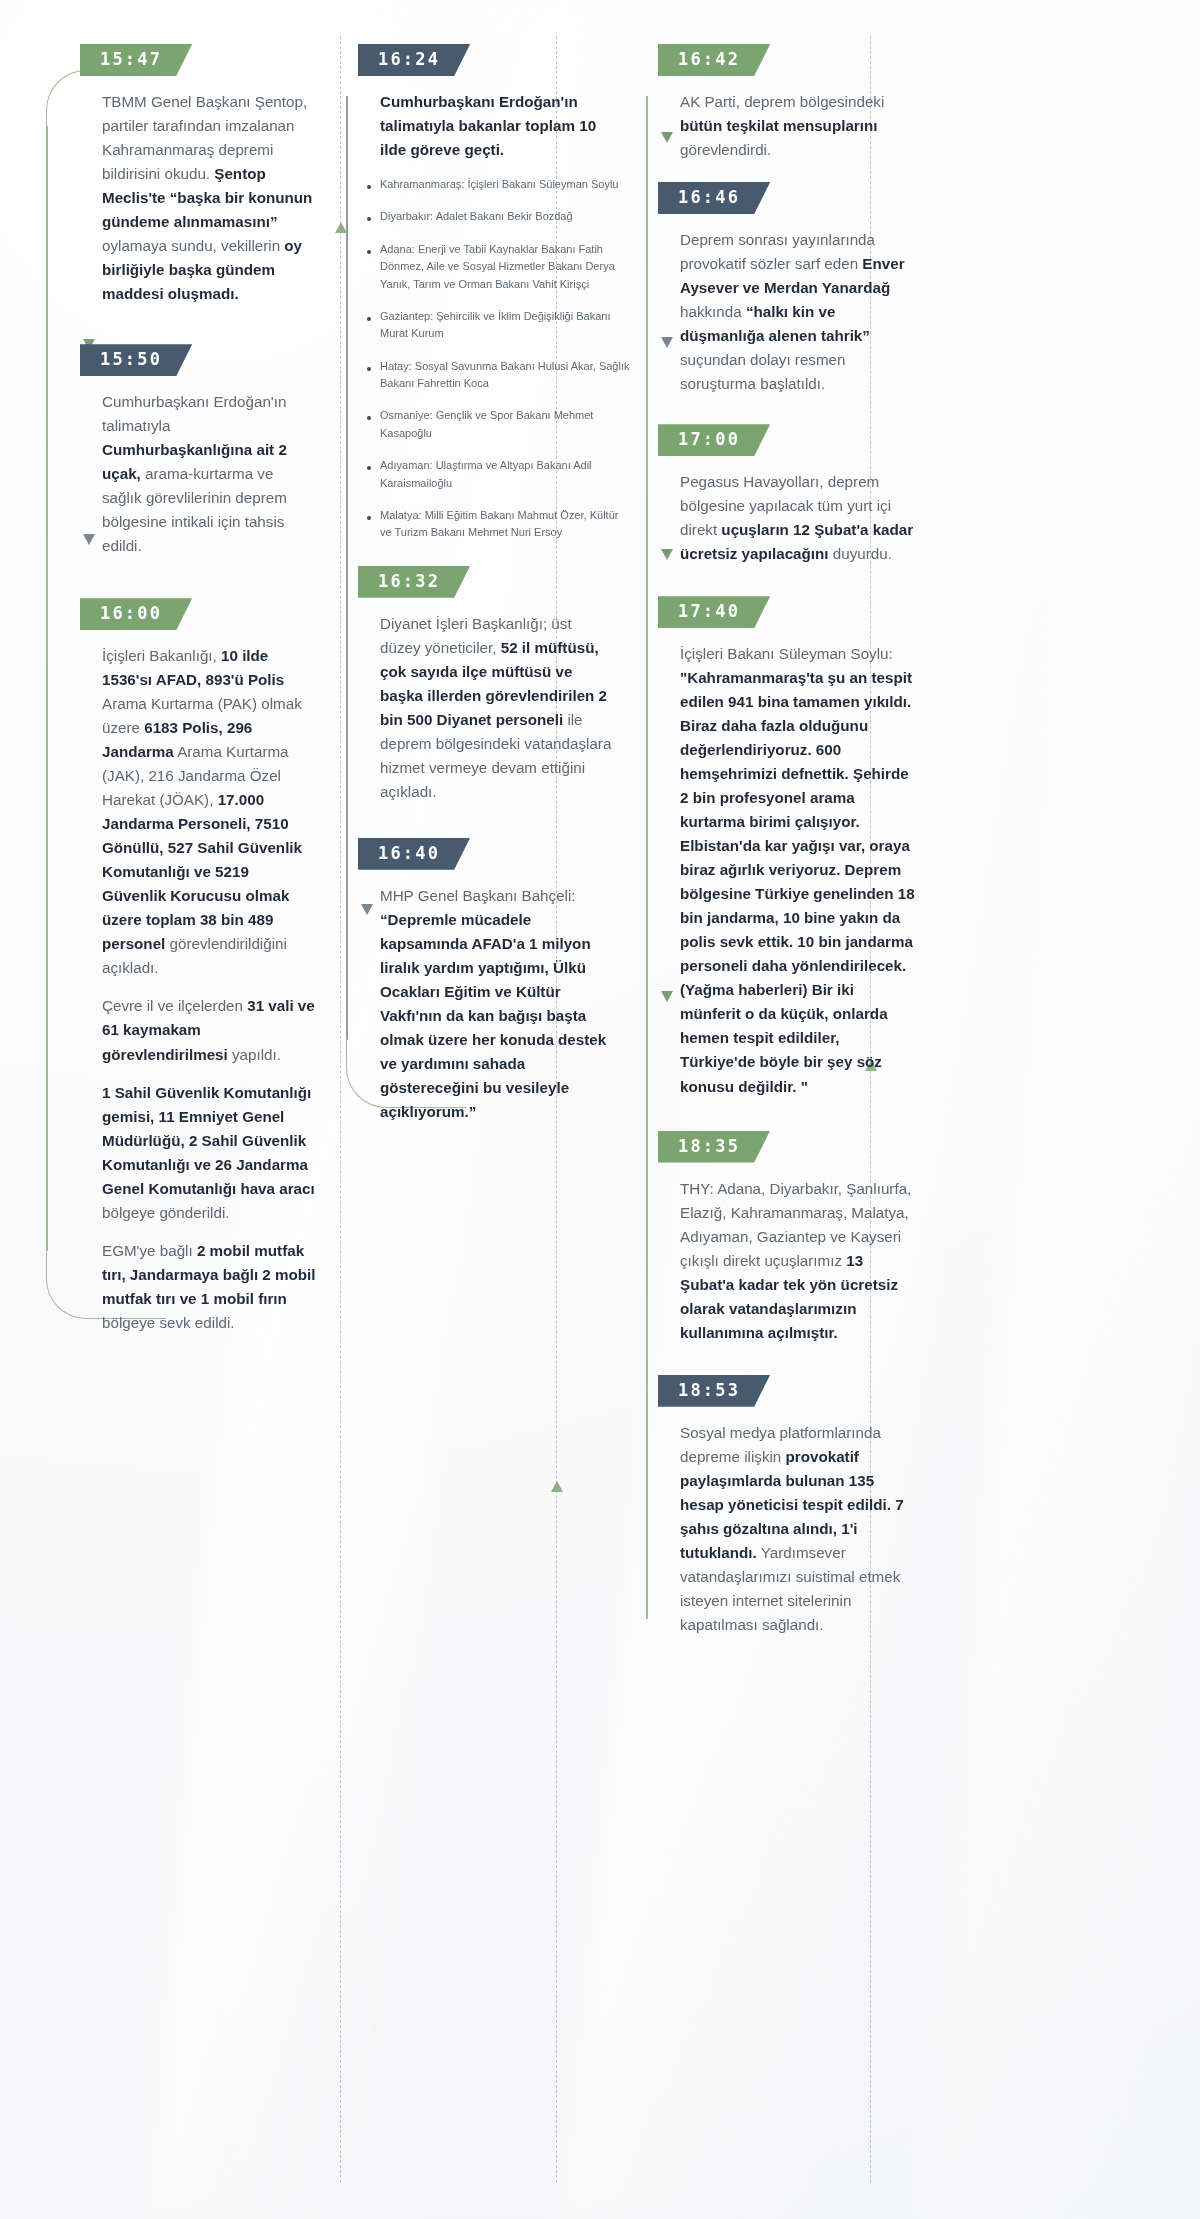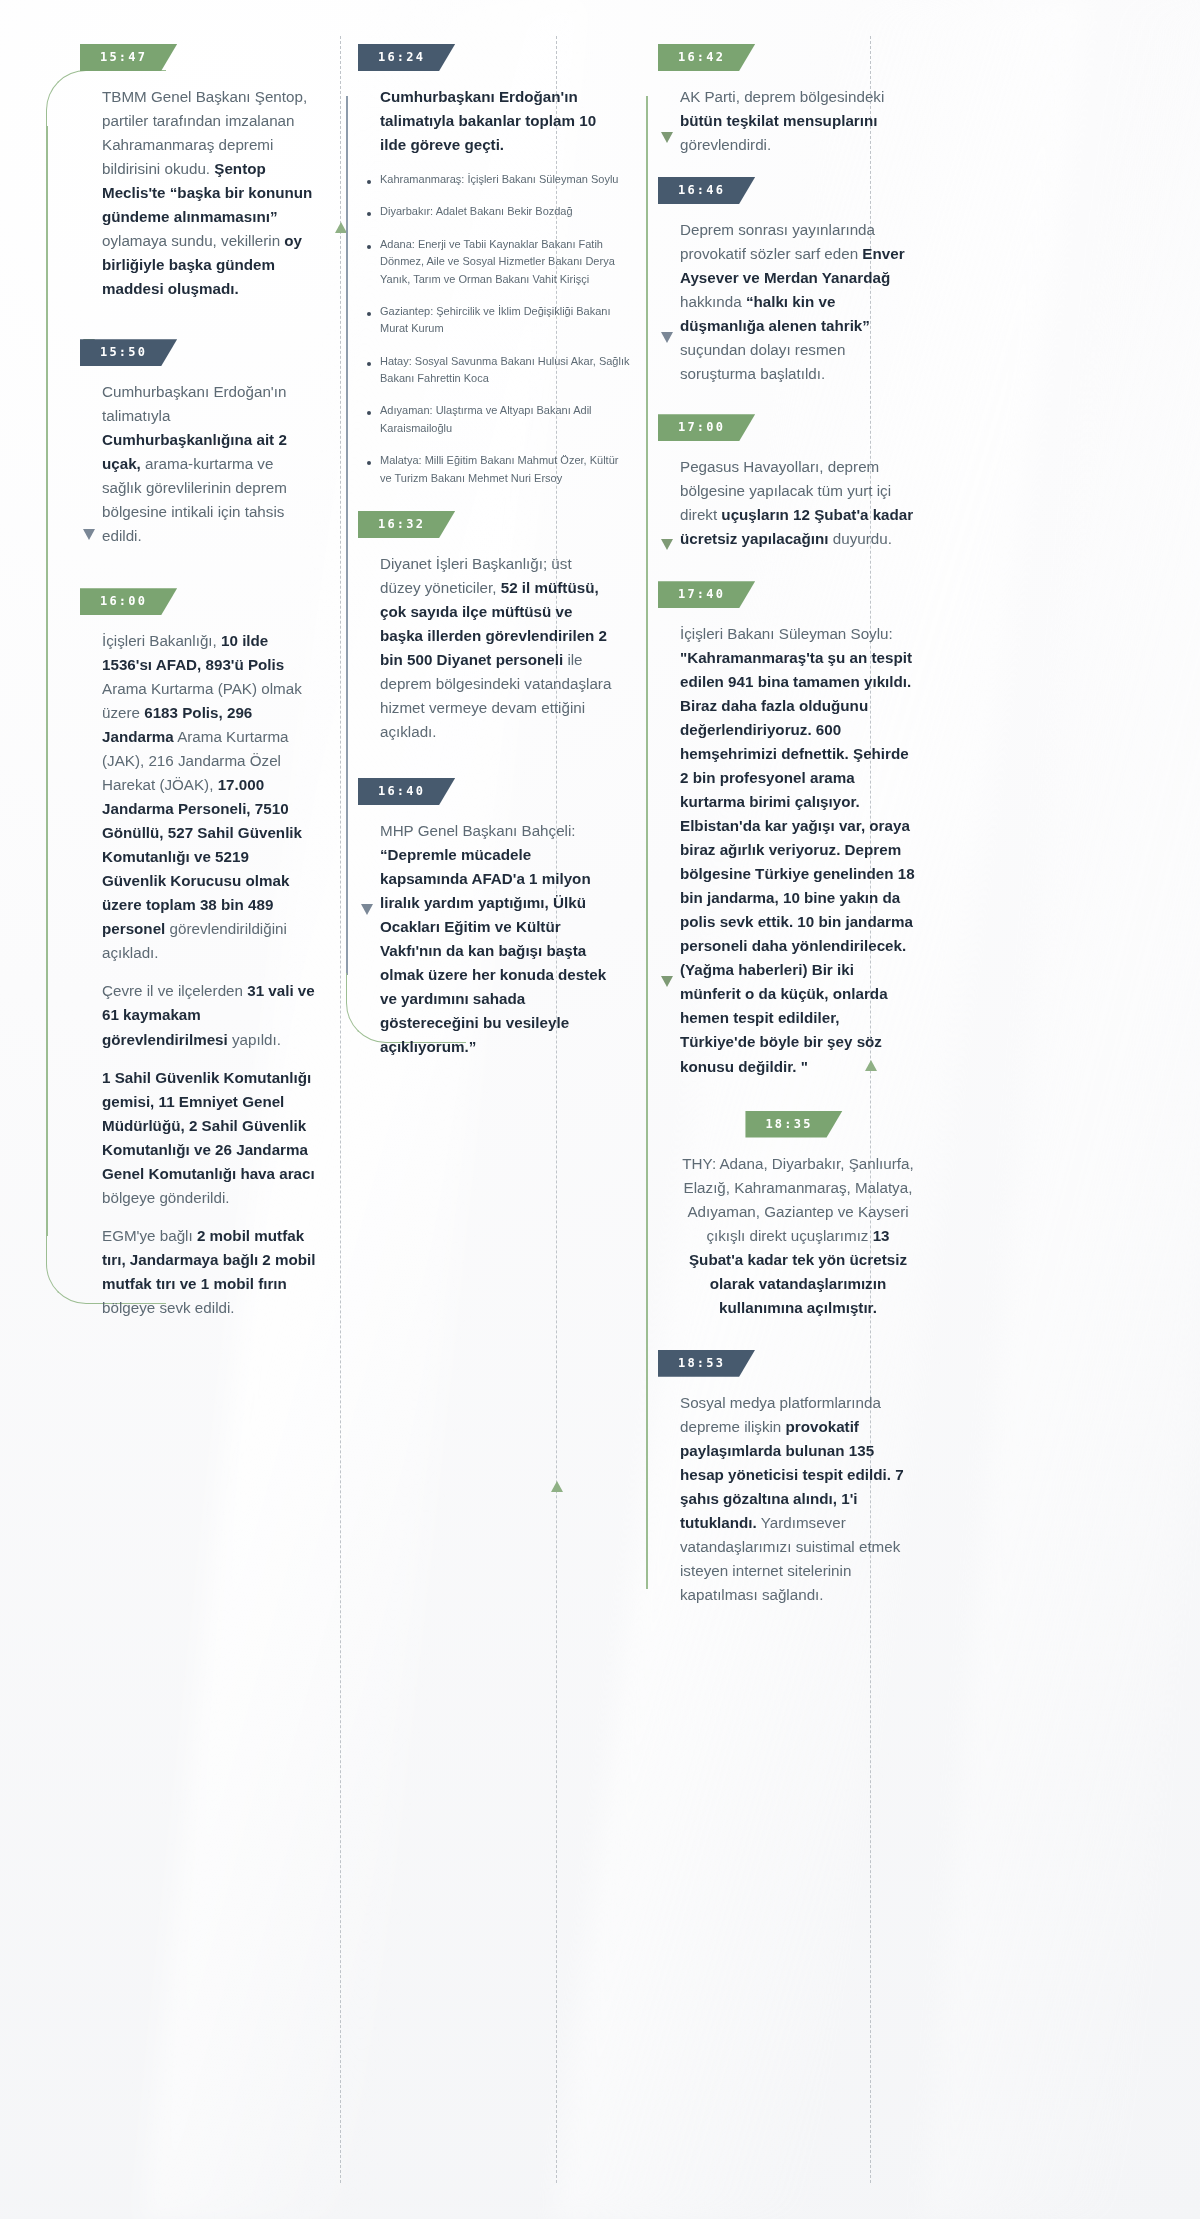--- a/index.html
+++ b/index.html
@@ -104,21 +104,21 @@
   }
 
   
   .entry{position:relative;margin-bottom:4px;}
   .badge{
     position:relative;
     display:inline-block;
     margin-left:8px;
     padding:7px 30px 8px 20px;
     color:#ffffff;
-    font-size:12px;
+    font-size:17px;
     font-weight:700;
     letter-spacing:2.2px;
     line-height:1;
     font-family:"DejaVu Sans Mono","Liberation Mono",monospace;
     -webkit-clip-path:polygon(0 0, 100% 0, calc(100% - 16px) 100%, 0 100%);
     clip-path:polygon(0 0, 100% 0, calc(100% - 16px) 100%, 0 100%);
   }
   .badge.green{background:#7ba471;}
   .badge.blue{background:#475a6e;}
 
@@ -227,20 +227,21 @@
 
       <div class="entry">
         <div class="badge blue">16:24</div>
         <div class="body lead">Cumhurbaşkanı Erdoğan'ın talimatıyla bakanlar toplam 10 ilde göreve geçti.</div>
         <ul class="blist">
           <li>Kahramanmaraş: İçişleri Bakanı Süleyman Soylu</li>
           <li>Diyarbakır: Adalet Bakanı Bekir Bozdağ</li>
           <li>Adana: Enerji ve Tabii Kaynaklar Bakanı Fatih Dönmez, Aile ve Sosyal Hizmetler Bakanı Derya Yanık, Tarım ve Orman Bakanı Vahit Kirişçi</li>
           <li>Gaziantep: Şehircilik ve İklim Değişikliği Bakanı Murat Kurum</li>
           <li>Hatay: Sosyal Savunma Bakanı Hulusi Akar, Sağlık Bakanı Fahrettin Koca</li>
+          <li>Osmaniye: Gençlik ve Spor Bakanı Mehmet Kasapoğlu</li>
           <li>Adıyaman: Ulaştırma ve Altyapı Bakanı Adil Karaismailoğlu</li>
           <li>Malatya: Milli Eğitim Bakanı Mahmut Özer, Kültür ve Turizm Bakanı Mehmet Nuri Ersoy</li>
         </ul>
         <span class="arrow-down blue" style="top:860px;"></span>
       </div>
 
       <div class="entry" style="margin-top:24px;">
         <div class="badge green">16:32</div>
         <div class="body">Diyanet İşleri Başkanlığı; üst düzey yöneticiler, <b>52 il müftüsü, çok sayıda ilçe müftüsü ve başka illerden görevlendirilen 2 bin 500 Diyanet personeli</b> ile deprem bölgesindeki vatandaşlara hizmet vermeye devam ettiğini açıkladı.</div>
       </div>
@@ -273,21 +274,21 @@
         <div class="body">Pegasus Havayolları, deprem bölgesine yapılacak tüm yurt içi direkt <b>uçuşların 12 Şubat'a kadar ücretsiz yapılacağını</b> duyurdu.</div>
         <span class="arrow-down" style="top:125px;"></span>
       </div>
 
       <div class="entry" style="margin-top:26px;">
         <div class="badge green">17:40</div>
         <div class="body">İçişleri Bakanı Süleyman Soylu: <b>"Kahramanmaraş'ta şu an tespit edilen 941 bina tamamen yıkıldı. Biraz daha fazla olduğunu değerlendiriyoruz. 600 hemşehrimizi defnettik. Şehirde 2 bin profesyonel arama kurtarma birimi çalışıyor. Elbistan'da kar yağışı var, oraya biraz ağırlık veriyoruz. Deprem bölgesine Türkiye genelinden 18 bin jandarma, 10 bine yakın da polis sevk ettik. 10 bin jandarma personeli daha yönlendirilecek. (Yağma haberleri) Bir iki münferit o da küçük, onlarda hemen tespit edildiler, Türkiye'de böyle bir şey söz konusu değildir. "</b></div>
         <span class="arrow-down" style="top:395px;"></span>
       </div>
 
-      <div class="entry" style="margin-top:28px;text-align:center;">
+      <div class="entry" style="margin-top:28px;">
         <div class="badge green">18:35</div>
         <div class="body">THY: Adana, Diyarbakır, Şanlıurfa, Elazığ, Kahramanmaraş, Malatya, Adıyaman, Gaziantep ve Kayseri çıkışlı direkt uçuşlarımız <b>13 Şubat'a kadar tek yön ücretsiz olarak vatandaşlarımızın kullanımına açılmıştır.</b></div>
       </div>
 
       <div class="entry" style="margin-top:26px;">
         <div class="badge blue">18:53</div>
         <div class="body">Sosyal medya platformlarında depreme ilişkin <b>provokatif paylaşımlarda bulunan 135 hesap yöneticisi tespit edildi. 7 şahıs gözaltına alındı, 1'i tutuklandı.</b> Yardımsever vatandaşlarımızı suistimal etmek isteyen internet sitelerinin kapatılması sağlandı.</div>
       </div>
     </div>
 

